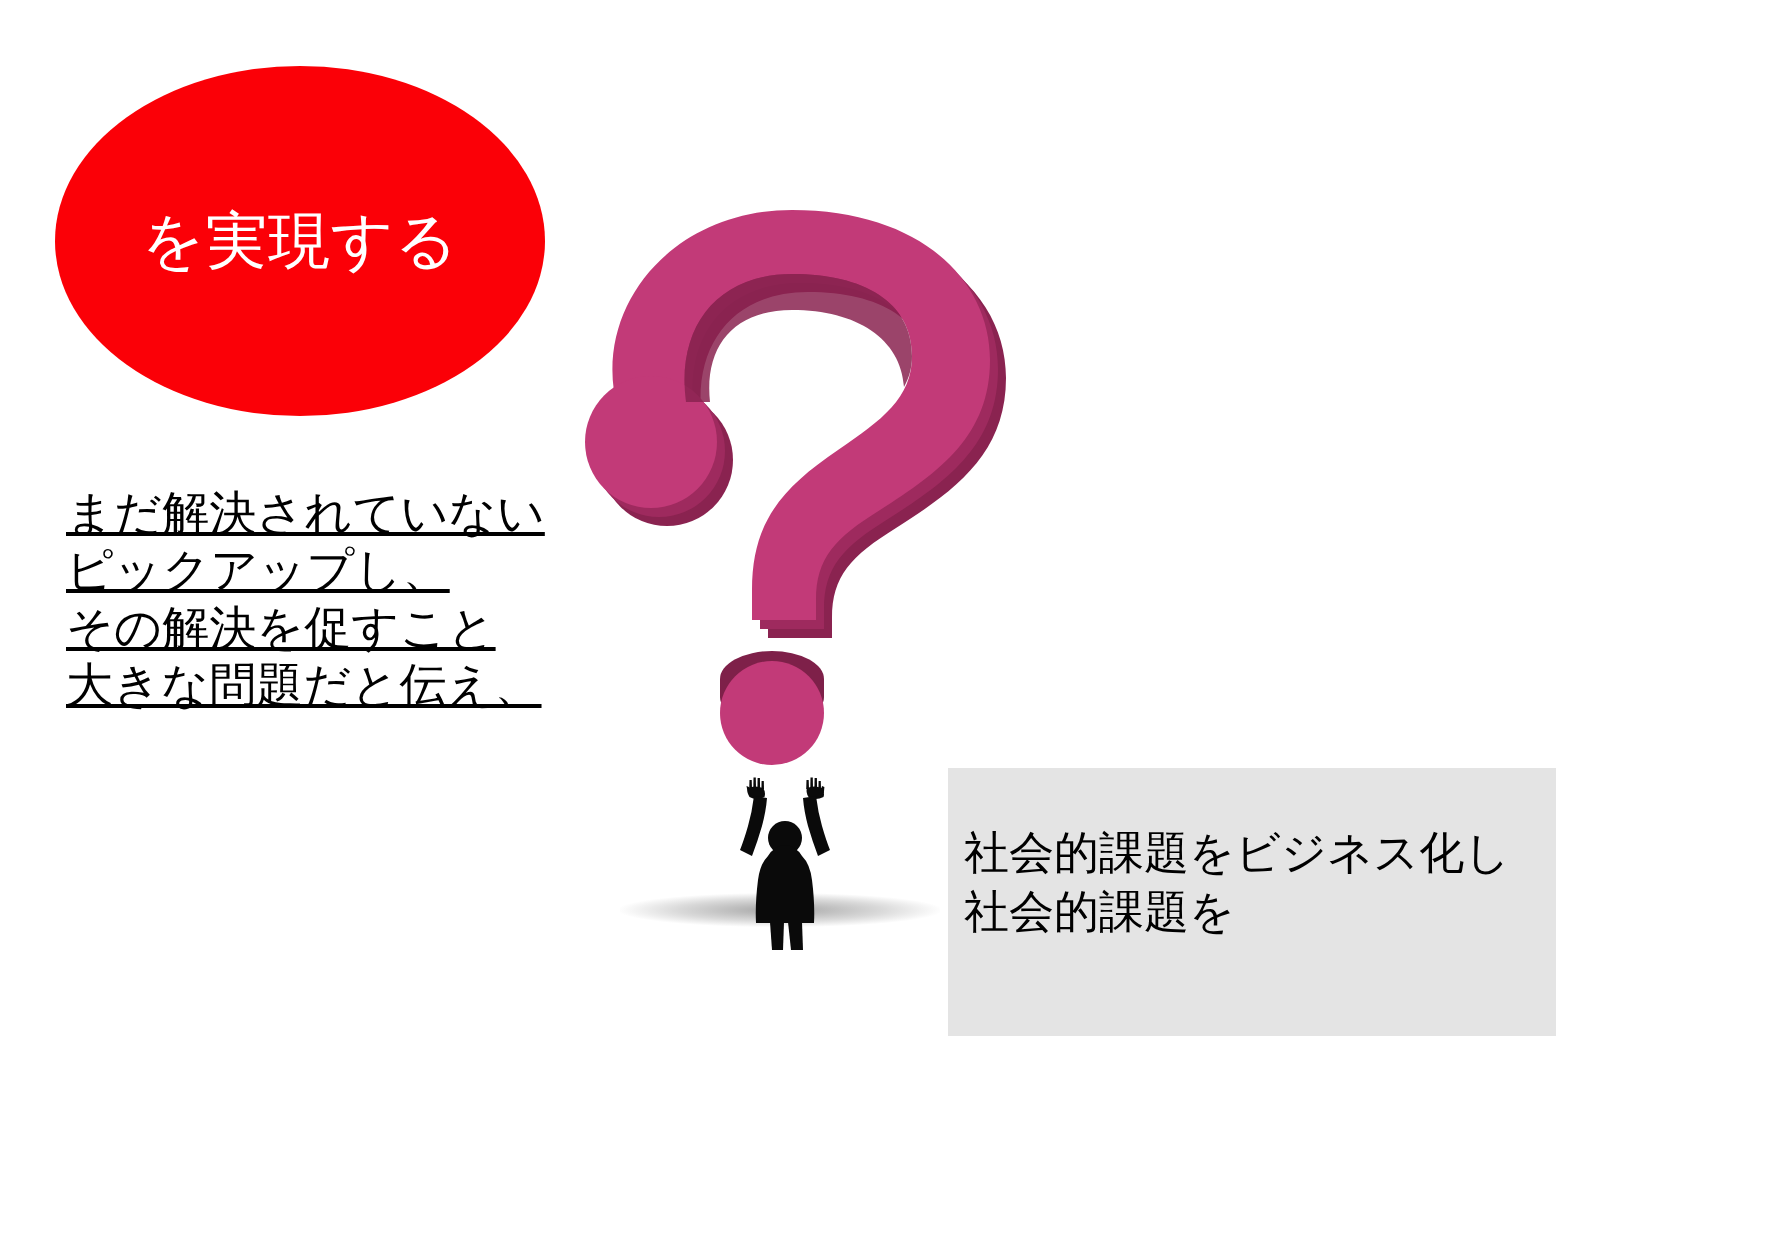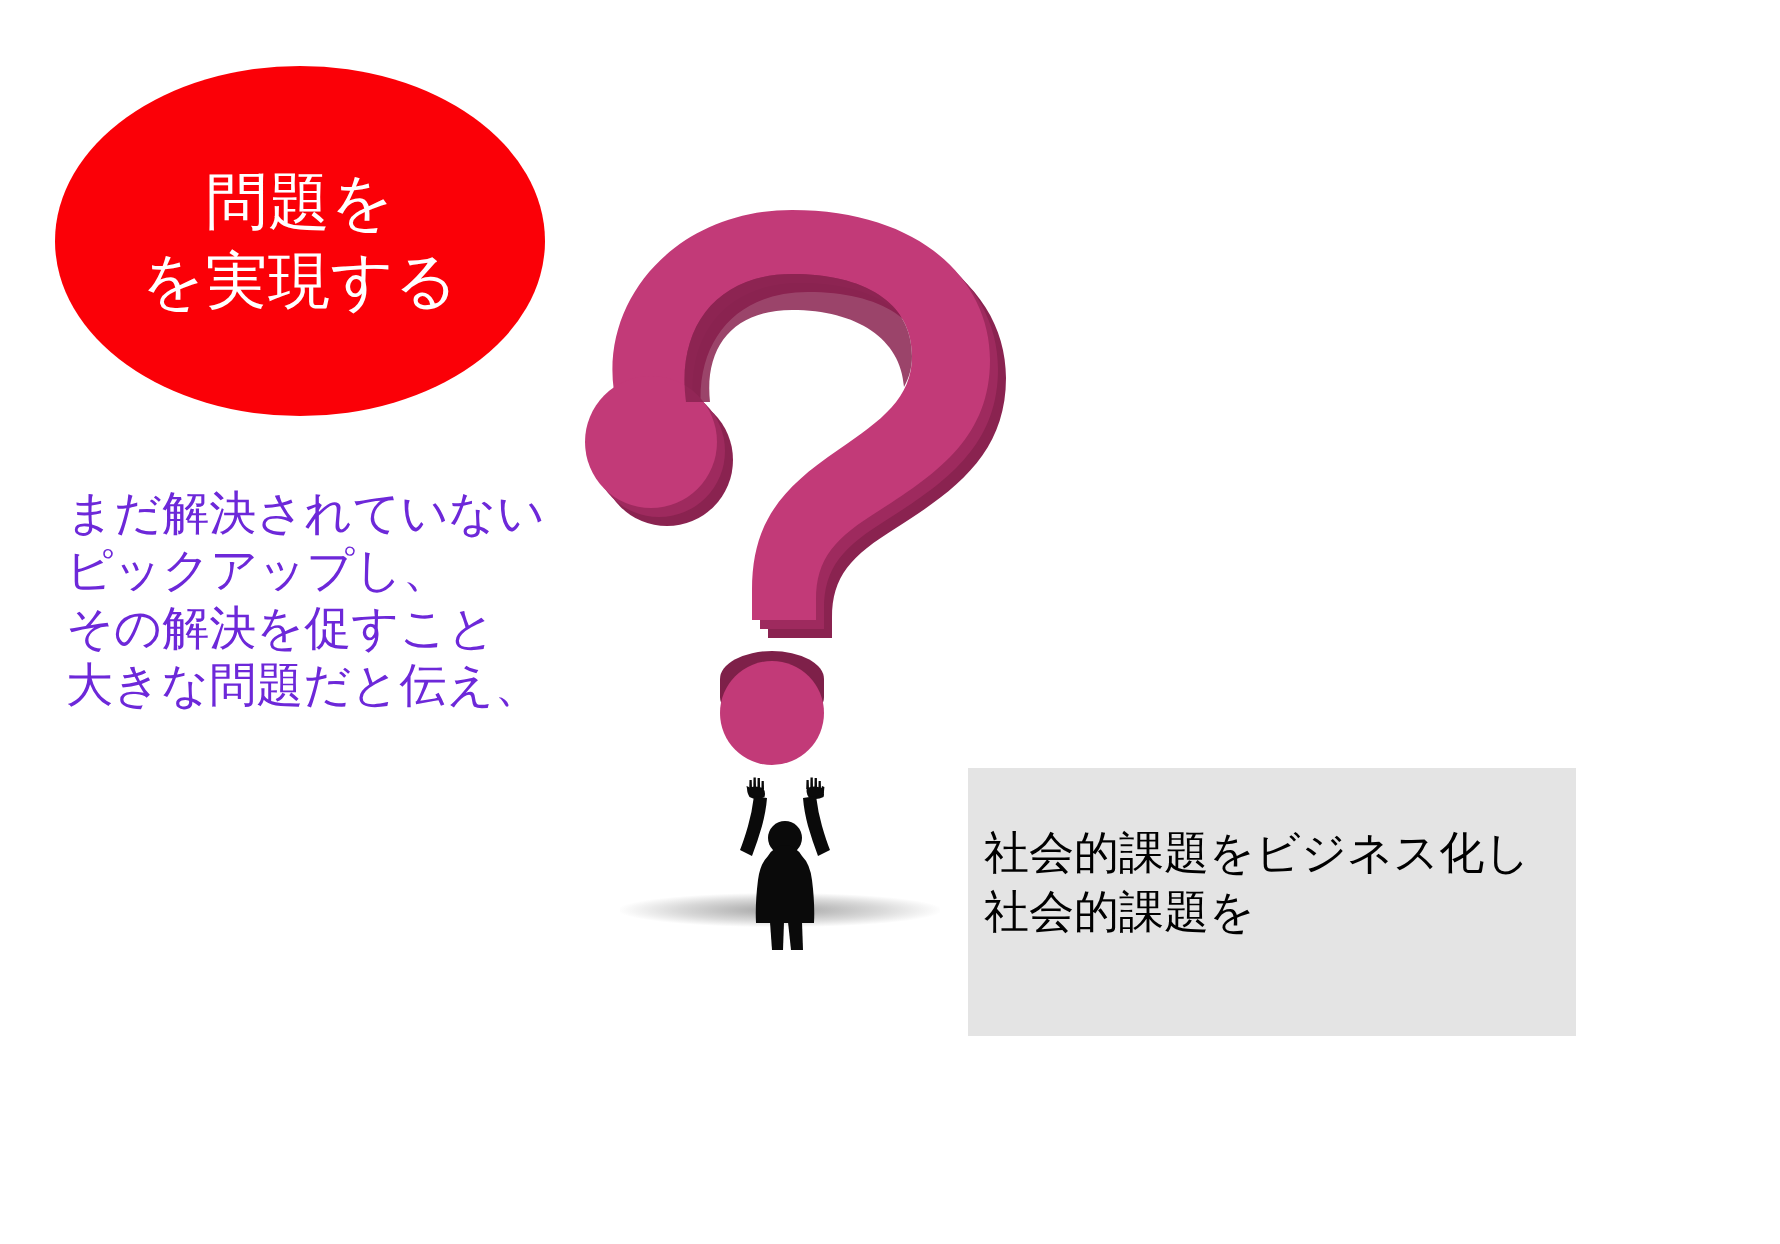--- a/index.html
+++ b/index.html
@@ -43,30 +43,31 @@
   }
 
   
   #left-text {
     position: absolute;
     left: 66px;
     top: 484px;
     width: 520px;
   }
   #left-text .body-line {
-    color: #6d28d9;
+    color: #000000;
     font-size: 47px;
     line-height: 1.22;
     white-space: nowrap;
+    text-decoration: underline;
   }
 
   
   #grey-box {
     position: absolute;
-    left: 968px;
+    left: 948px;
     top: 768px;
     width: 608px;
     height: 268px;
     background: #E4E4E4;
     box-sizing: border-box;
     padding: 56px 0 0 16px;
   }
   #grey-box .grey-line {
     color: #000000;
     font-size: 45px;
@@ -221,21 +222,20 @@
                  q-1 -19 2 -43
                  q2 -16 10 -24 z"></path>
 
         <path d="M40 152 l14 0 l-1 28 l-11 0 z"></path>
         <path d="M58 152 l14 0 l1 28 l-12 0 z"></path>
       </g>
     </svg>
   </div>
 
   <div id="red-ellipse">
-    <div class="ell-line">問題を</div>
     <div class="ell-line">を実現する</div>
   </div>
 
   <div id="left-text">
     <div class="body-line">まだ解決されていない</div>
     <div class="body-line">ピックアップし、</div>
     <div class="body-line">その解決を促すこと</div>
     <div class="body-line">大きな問題だと伝え、</div>
   </div>
 

